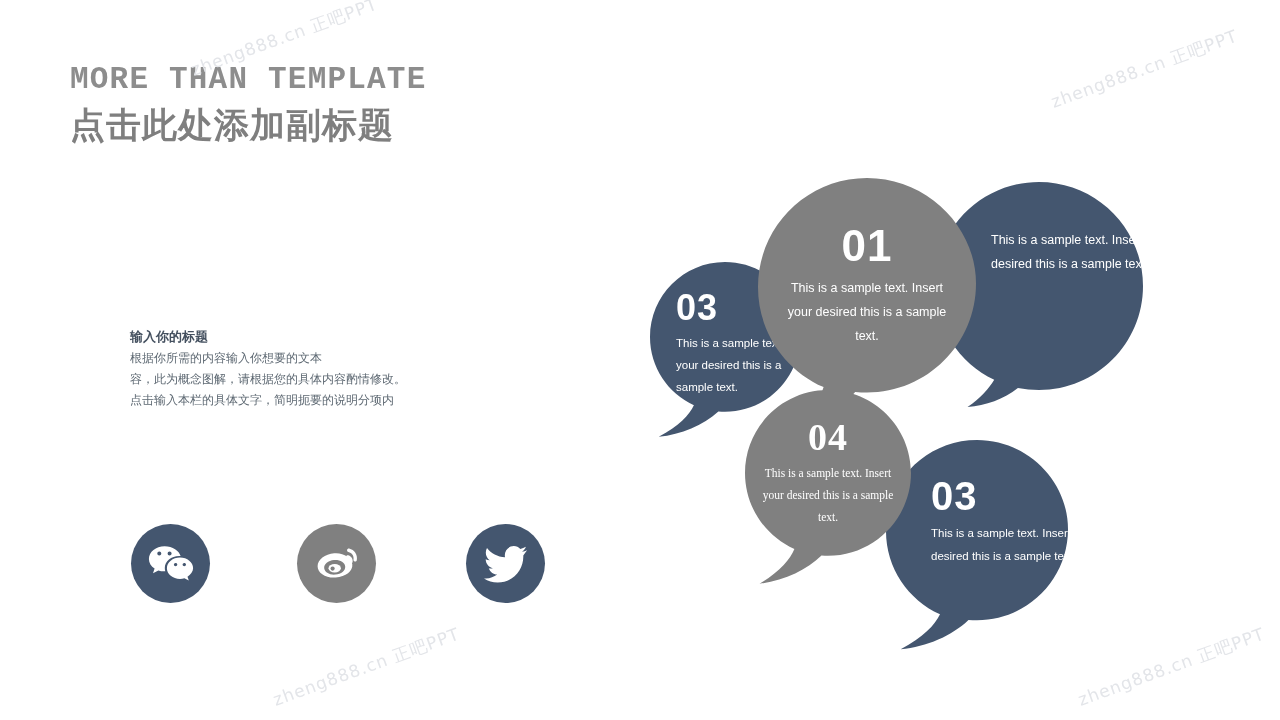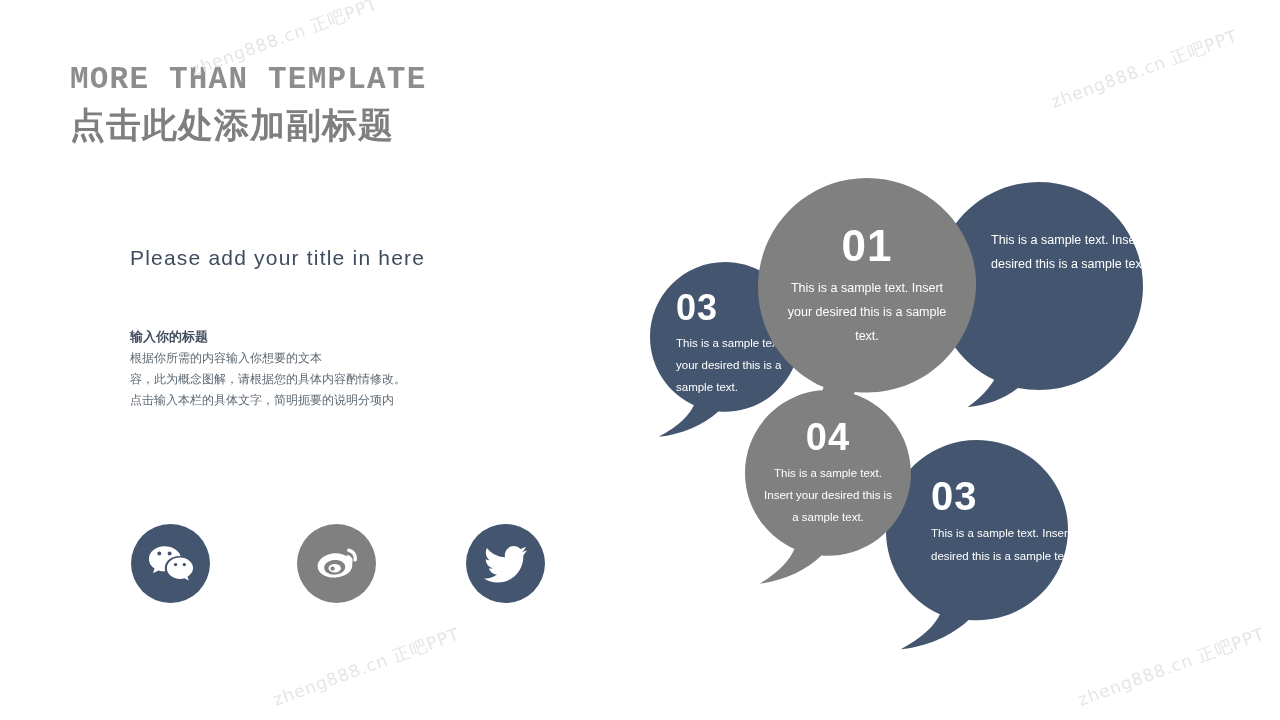--- a/index.html
+++ b/index.html
@@ -128,21 +128,21 @@
   #bubble-02 .bubble-text { text-align: left; padding-top: 38px; padding-left: 56px; }
   #bubble-02 .bubble-body { padding-top: 8px; padding-right: 12px; }
 
   
   #bubble-03a { left: 650px; top: 262px; width: 150px; height: 150px; }
   #bubble-03a .bubble-text { text-align: left; padding-top: 22px; padding-left: 26px; }
   #bubble-03a .bubble-num { font-size: 36px; }
   #bubble-03a .bubble-body { font-size: 11.5px; line-height: 22px; padding-top: 6px; padding-right: 8px; }
 
   
-  #bubble-04 { left: 745px; top: 390px; width: 166px; height: 166px; }
+  #bubble-04 { left: 745px; top: 390px; width: 166px; height: 166px; font-family: Liberation Serif, serif; }
   #bubble-04 .bubble-text { text-align: center; padding-top: 22px; }
   #bubble-04 .bubble-num { font-size: 38px; }
   #bubble-04 .bubble-body { font-size: 11.5px; line-height: 22px; padding: 6px 16px 0 16px; }
 
   
   #bubble-03b { left: 886px; top: 440px; width: 182px; height: 182px; }
   #bubble-03b .bubble-text { text-align: left; padding-top: 30px; padding-left: 45px; }
   #bubble-03b .bubble-num { font-size: 40px; }
   #bubble-03b .bubble-body { font-size: 11.5px; line-height: 23px; padding-top: 6px; padding-right: 12px; }
 
@@ -164,21 +164,20 @@
   #wm-4 { left: 1075px; top: 690px; }
 </style>
 </head>
 <body>
 
 <div id="slide">
 
   <div id="title-eng">MORE THAN TEMPLATE</div>
   <div id="title-cn">点击此处添加副标题</div>
 
-  <div id="lead-title">Please add your title in here</div>
   <div id="sub-heading">输入你的标题</div>
   <div id="body-copy">
     <div class="line">根据你所需的内容输入你想要的文本</div>
     <div class="line">容，此为概念图解，请根据您的具体内容酌情修改。</div>
     <div class="line">点击输入本栏的具体文字，简明扼要的说明分项内</div>
   </div>
 
   <div class="social" id="social-wechat">
     <span>
       <svg width="46" height="40" viewBox="0 0 46 40">

